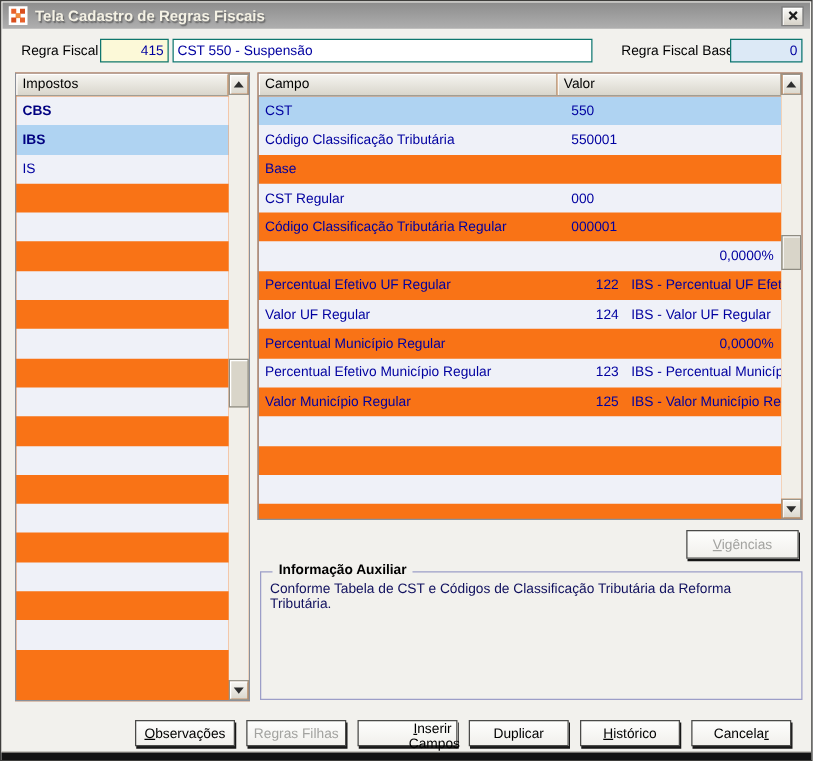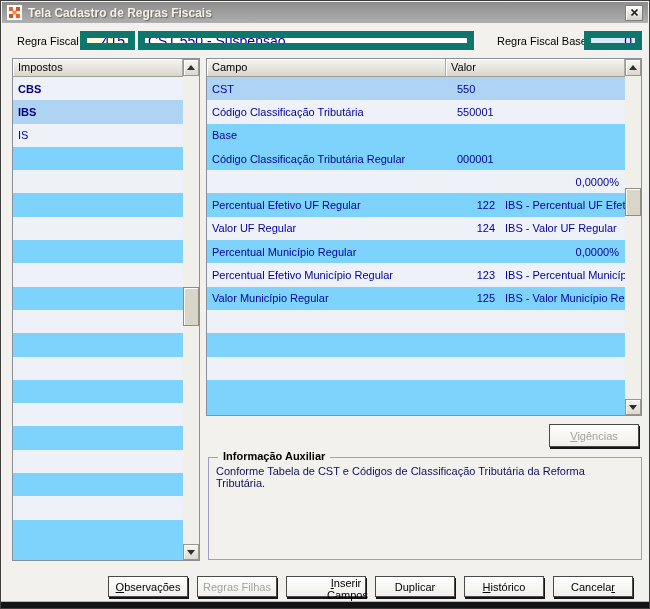--- a/index.html
+++ b/index.html
@@ -18,29 +18,29 @@
   .app-icon{width:15px;height:15px;background:#fff;margin-right:6px;flex:none;
     display:flex;align-items:center;justify-content:center;}
   .title-text{color:#F5F2E5;font-weight:bold;font-size:12px;flex:1;white-space:nowrap;
     text-shadow:1px 1px 1px rgba(50,50,50,.55);}
   .close-btn{width:18px;height:16px;flex:none;display:flex;align-items:center;justify-content:center;
     background:linear-gradient(#FCFCFA,#D6D2C8);border:1px solid #7E7E7E;
     box-shadow:inset 1px 1px 0 #fff;box-sizing:border-box;padding:0;cursor:default;}
 
   
   .lbl{position:absolute;font-size:11px;color:#000;white-space:nowrap;}
-  .field{position:absolute;height:19px;border:7px solid #0f766e;box-sizing:border-box;
-    font-family:"Liberation Sans",sans-serif;font-size:14px;color:#0000A0;padding:0 3px;outline:none;}
+  .field{position:absolute;height:19px;border:1px solid #0f766e;box-sizing:border-box;
+    font-family:"Liberation Sans",sans-serif;font-size:11px;color:#0000A0;padding:0 3px;outline:none;}
   .field.right{text-align:right;}
   #fld-numero{left:79px;top:30px;width:55px;background:#FCF9D8;}
   #fld-desc{left:137px;top:30px;width:336px;background:#FFFFFF;}
   #fld-base{left:583px;top:30px;width:58px;background:#DCE9F6;}
 
   
-  .panel{position:absolute;background:#7dd3fc;border:1px solid #8A909A;box-sizing:border-box;}
+  .panel{position:absolute;background:#f97316;border:1px solid #8A909A;box-sizing:border-box;}
   #impostos-panel{left:11px;top:57px;width:188px;height:503px;}
   #campos-panel{left:205px;top:57px;width:436px;height:358px;}
 
   .grid-header{position:absolute;top:0;height:18px;box-sizing:border-box;
     background:linear-gradient(#F6F5F1,#D9D6CC);
     border-right:1px solid #AEAB a1;border-right:1px solid #AEABA1;border-bottom:1px solid #A19E94;
     box-shadow:inset 1px 1px 0 #FFFFFF;
     font-size:11px;color:#000;line-height:17px;padding-left:5px;white-space:nowrap;overflow:hidden;}
 
   .list{position:absolute;overflow:hidden;}
@@ -209,20 +209,26 @@
         </div>
         <div class="row odd">
           <div class="c-campo">Código Classificação Tributária</div>
           <div class="c-valor">
             <span class="v-code">550001</span>
           </div>
         </div>
         <div class="row">
           <div class="c-campo">Base</div>
         </div>
+        <div class="row odd">
+          <div class="c-campo">CST Regular</div>
+          <div class="c-valor">
+            <span class="v-code">000</span>
+          </div>
+        </div>
         <div class="row">
           <div class="c-campo">Código Classificação Tributária Regular</div>
           <div class="c-valor">
             <span class="v-code">000001</span>
           </div>
         </div>
         <div class="row odd">
           <div class="c-valor">
             <span class="v-pct">0,0000%</span>
           </div>

